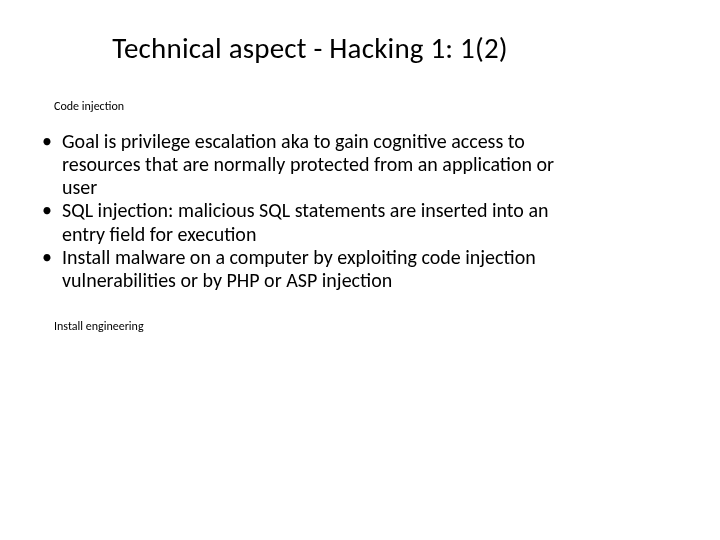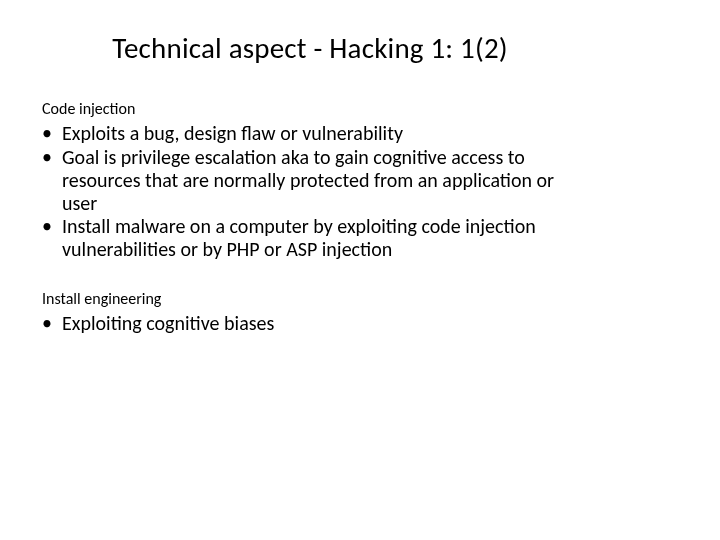--- a/index.html
+++ b/index.html
@@ -19,22 +19,22 @@
     padding: 30px 38px 0 38px;
   }
   .title {
     text-align: center;
     font-size: 29px;
     font-weight: 400;
     margin: 0 0 34px 0;
     letter-spacing: 0.2px;
   }
   .section-head {
-    font-size: 16px;
-    margin: 4px;
+    font-size: 12px;
+    margin: 16px;
     line-height: 1.15;
   }
   .bullets {
     list-style: none;
     padding: 0;
     margin: 0 0 28px 0;
   }
   .bullets li {
     position: relative;
     padding-left: 24px;
@@ -50,23 +50,22 @@
 </style>
 </head>
 <body>
 
 <div class="slide">
 
   <h1 class="title">Technical aspect - Hacking 1: 1(2)</h1>
 
   <p class="section-head">Code injection</p>
   <ul class="bullets">
-    <li>Exploits a bug, design flaw or vulnerability</li>
     <li>Goal is privilege escalation aka to gain cognitive access to resources that are normally protected from an application or user</li>
+    <li>SQL injection: malicious SQL statements are inserted into an entry field for execution</li>
     <li>Install malware on a computer by exploiting code injection vulnerabilities or by PHP or ASP injection</li>
   </ul>
 
   <p class="section-head">Install engineering</p>
   <ul class="bullets">
-    <li>Exploiting cognitive biases</li>
   </ul>
 
 </div>
 
 </body></html>

